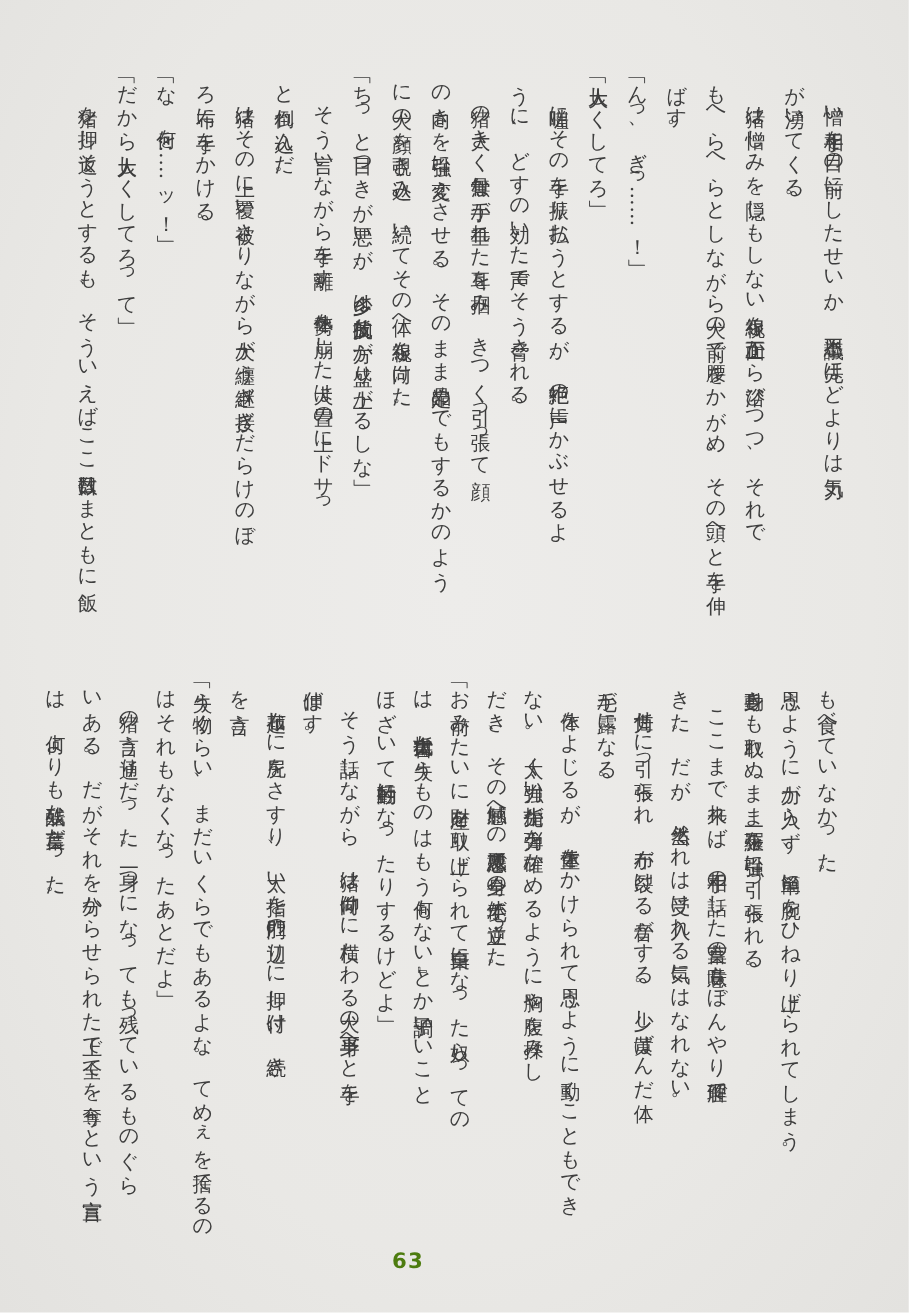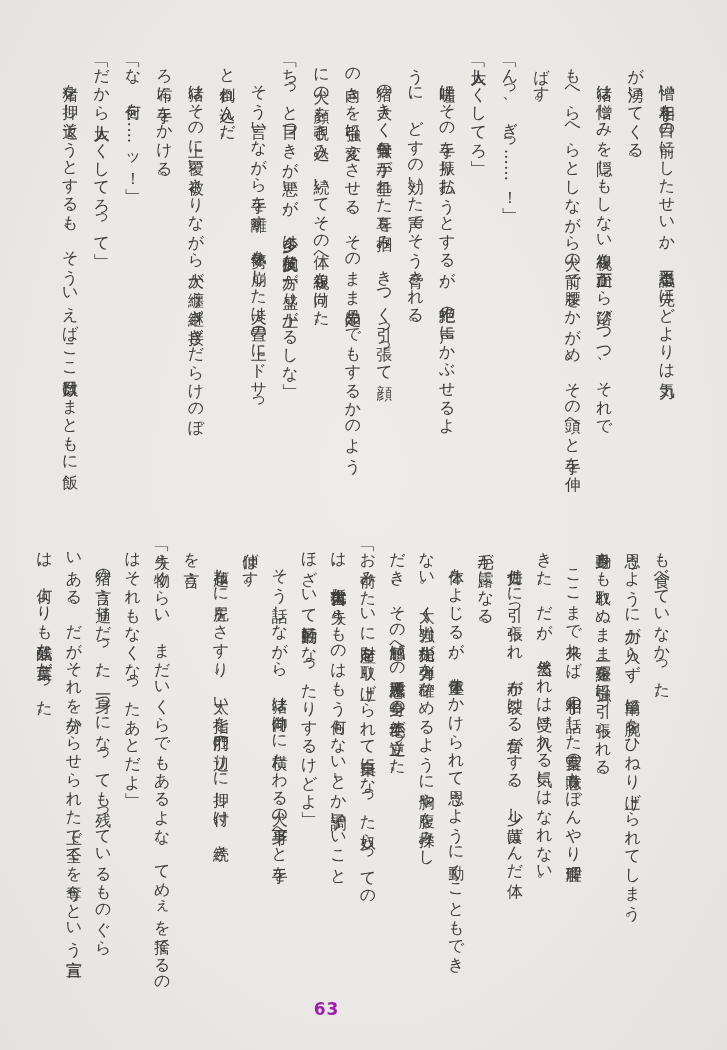--- a/index.html
+++ b/index.html
@@ -42,21 +42,21 @@
   .page-number {
     position: absolute;
     top: 999px;
     left: 0;
     width: 653px;
     text-align: center;
     font-family: "DejaVu Sans", "Liberation Sans", sans-serif;
     font-weight: bold;
     font-size: 17px;
     letter-spacing: 1px;
-    color: #a21caf;
+    color: #4d7c0f;
   }
 </style>
 </head>
 <body>
 
 <div class="page">
 
   <div class="vtext block-top">　憎い相手を目の前にしたせいか、不思議と先ほどよりは気力
 が湧いてくる。
 　猪は憎しみを隠しもしない視線を正面から浴びつつ、それで

